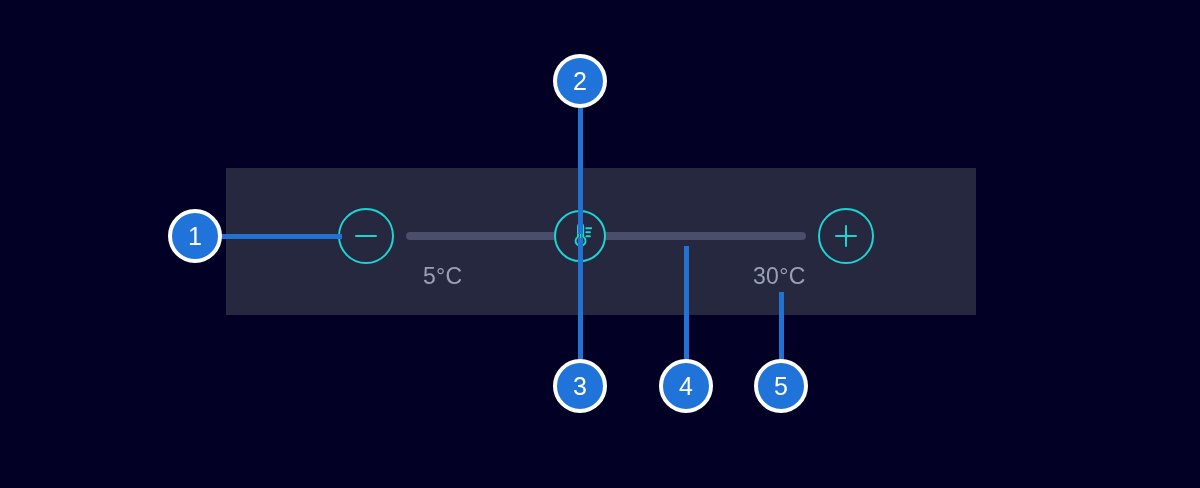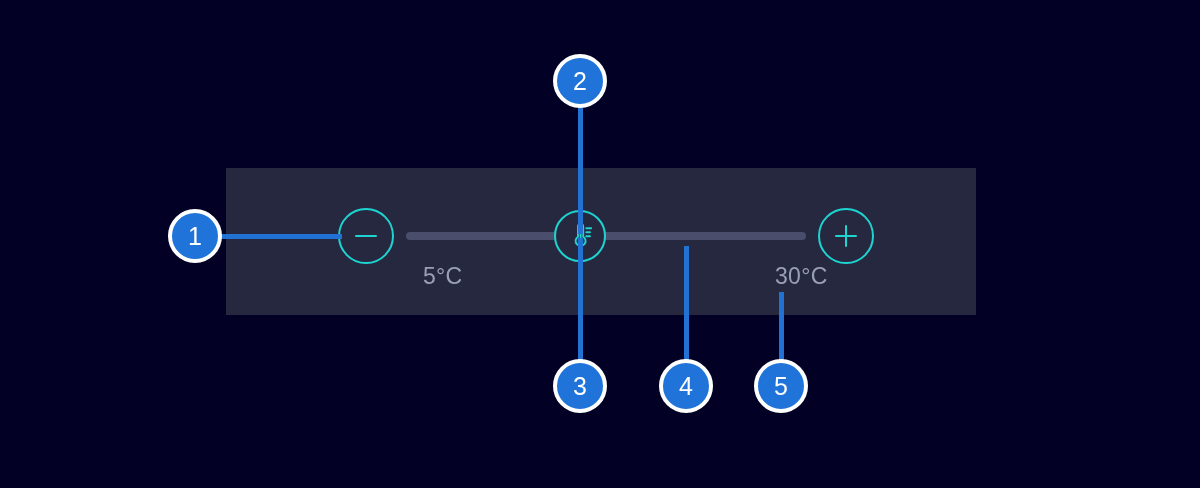--- a/index.html
+++ b/index.html
@@ -90,21 +90,21 @@
   }
 
   .temp-label {
     position: absolute;
     font-size: 23px;
     color: #9aa0b4;
     white-space: nowrap;
     letter-spacing: 0.3px;
   }
   #label-min { left: 404px; top: 263px; margin-left: 19px; }
-  #label-max { left: 775px; top: 263px; }
+  #label-max { left: 753px; top: 263px; }
 
   
   .callout-line {
     position: absolute;
     background: #2272d4;
   }
   .callout-line.v { width: 5px; }
   .callout-line.h { height: 5px; }
 
   .badge {

